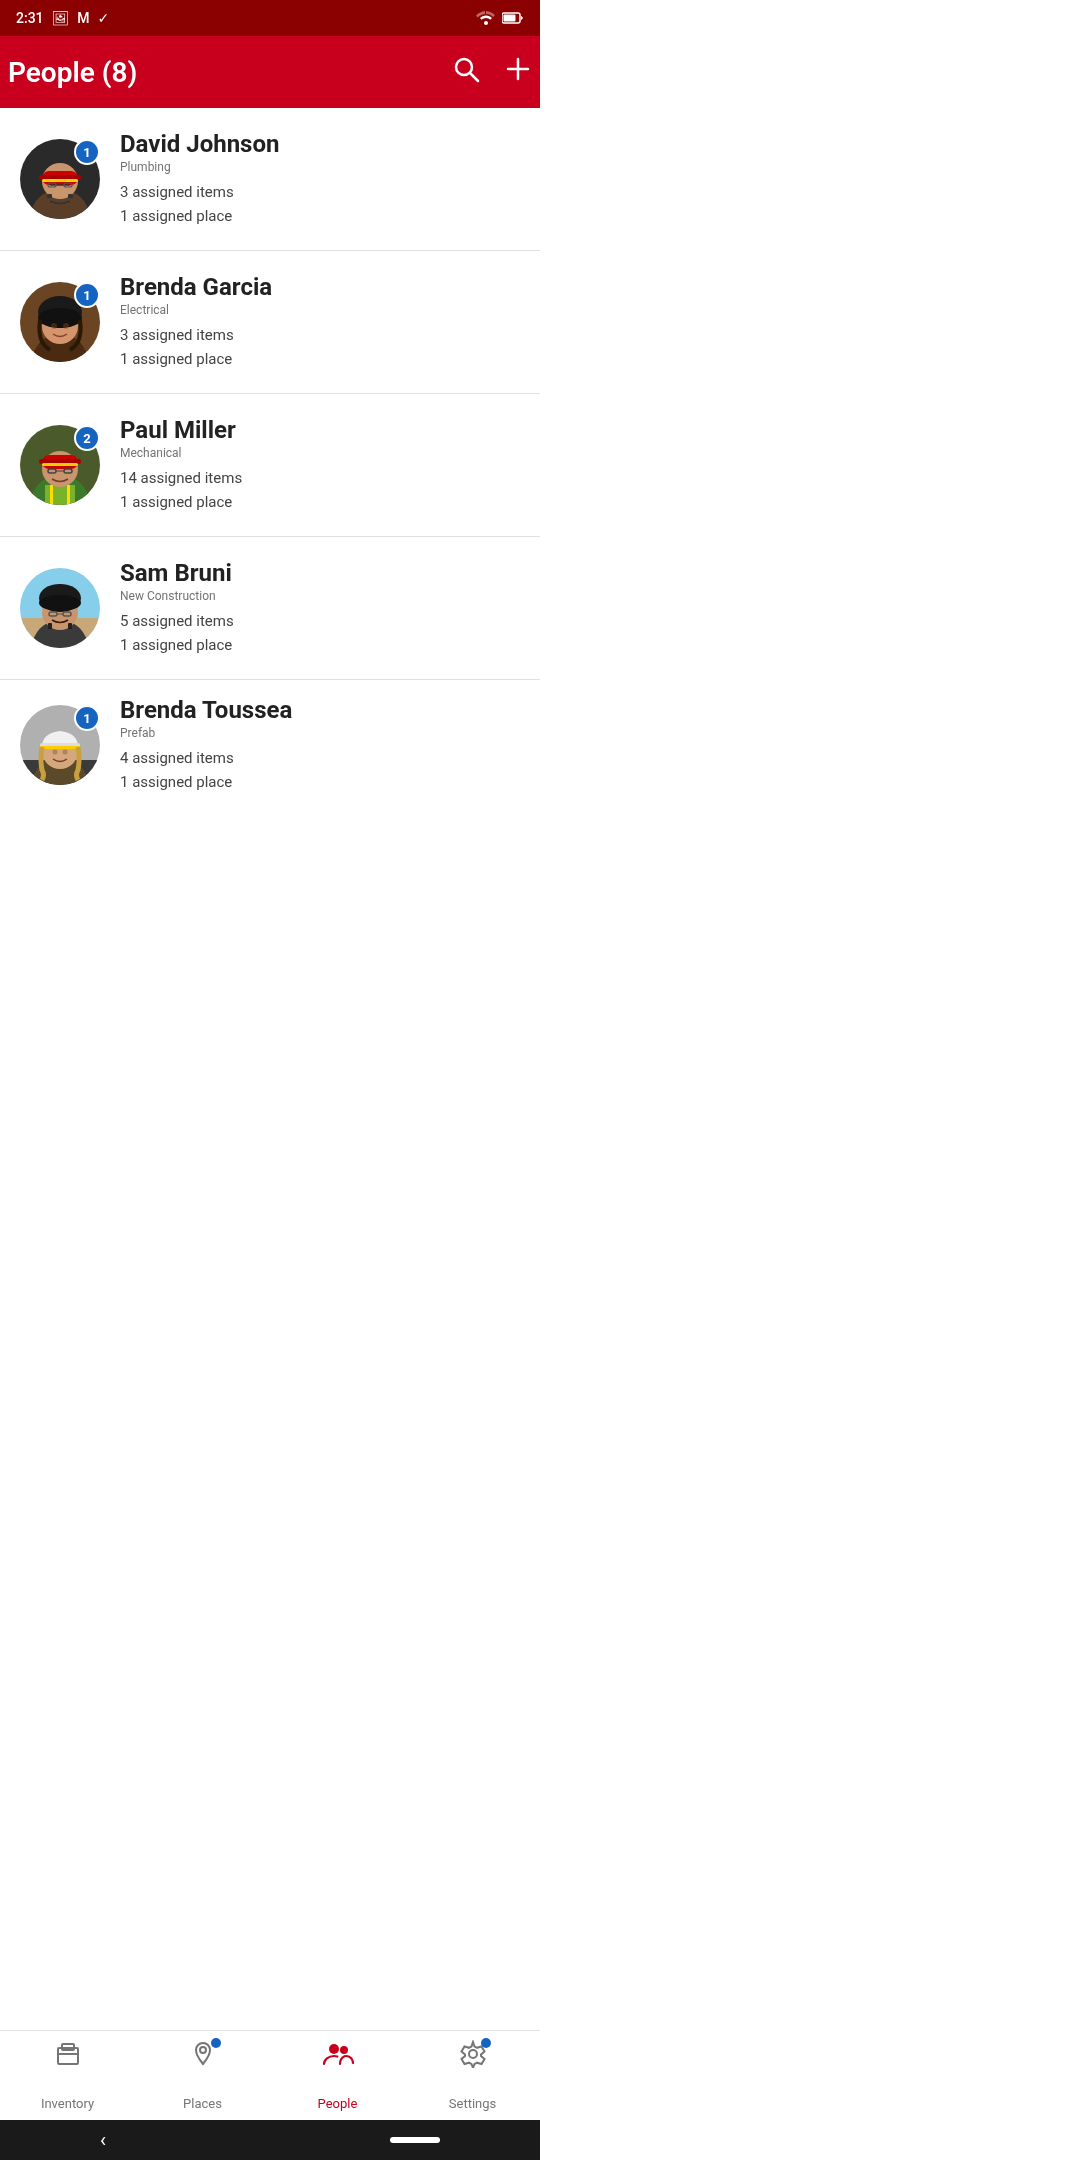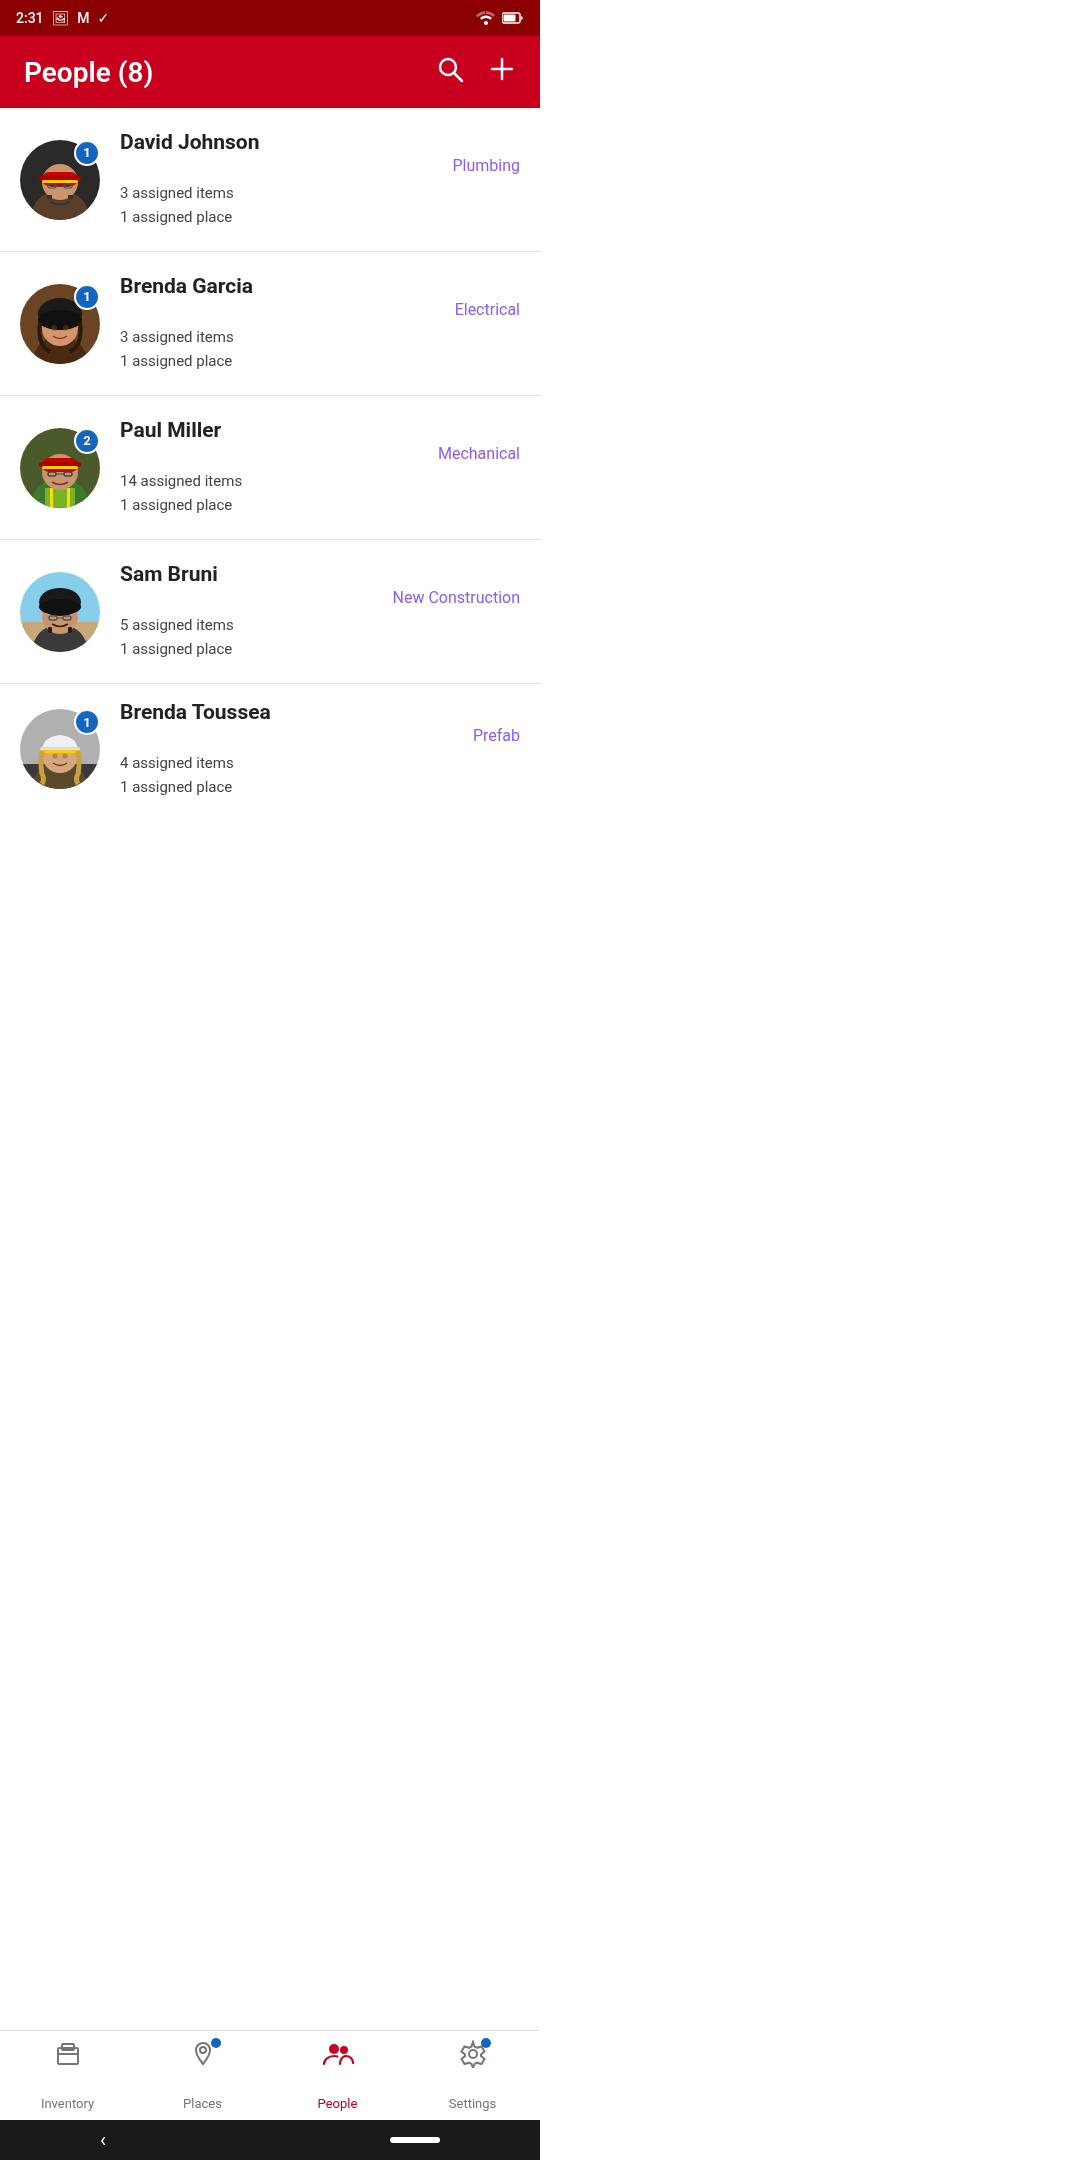--- a/index.html
+++ b/index.html
@@ -27,21 +27,21 @@
     .status-bar-left { display: flex; align-items: center; gap: 8px; }
     .status-bar-right { display: flex; align-items: center; gap: 6px; }
 
     
     .header {
       background: #C8001E;
       color: #fff;
       display: flex;
       align-items: center;
       justify-content: space-between;
-      padding: 0 24px;
+      padding: 0 8px;
       height: 72px;
     }
     .header-title {
       font-size: 28px;
       font-weight: 600;
     }
     .header-actions {
       display: flex;
       align-items: center;
       gap: 24px;
@@ -92,30 +92,29 @@
       display: flex;
       align-items: center;
       justify-content: center;
       border: 2px solid #fff;
     }
 
     .person-info {
       flex: 1;
     }
     .person-name {
-      font-size: 21px;
+      font-size: 24px;
       font-weight: 700;
       color: #222;
       margin-bottom: 2px;
     }
     .person-dept {
-      font-size: 16px;
-      color: #8b5cf6;
+      font-size: 12px;
+      color: #737373;
       margin-bottom: 6px;
-      text-align: right;
     }
     .person-meta {
       font-size: 15px;
       color: #444;
       line-height: 1.6;
     }
 
     
     .bottom-nav {
       position: fixed;

